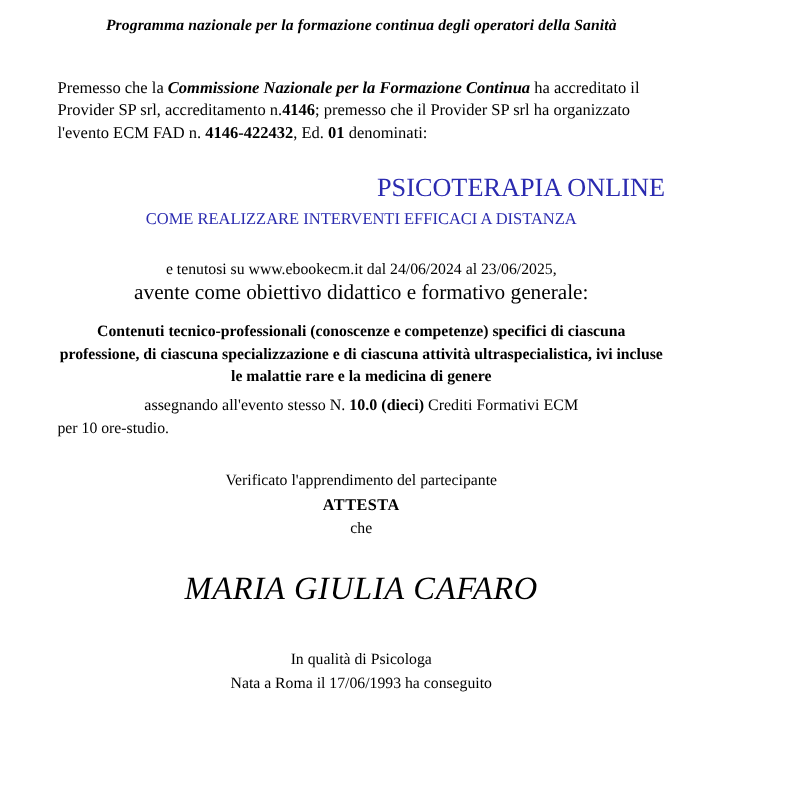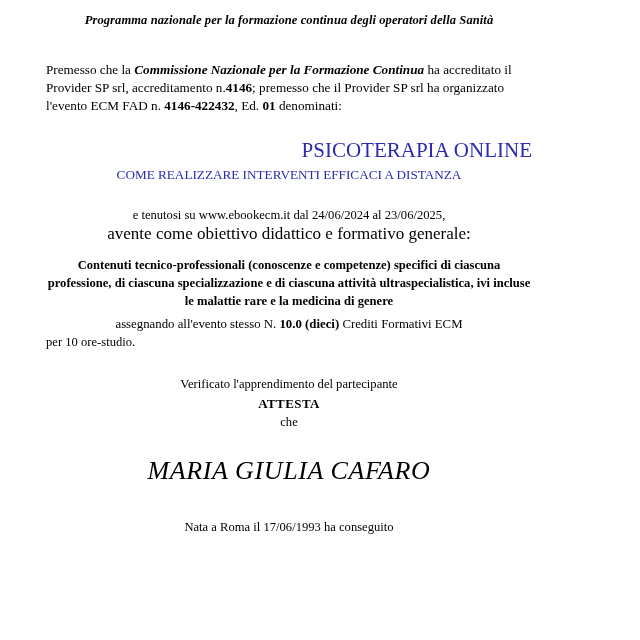--- a/index.html
+++ b/index.html
@@ -152,16 +152,17 @@
 
   <div class="verified-block">
     <div>Verificato l'apprendimento del partecipante</div>
     <div class="attesta">ATTESTA</div>
     <div>che</div>
   </div>
 
   <div class="recipient">MARIA GIULIA CAFARO</div>
 
   <div class="quality-block">
+    <div>In qualità di Psicologa</div>
     <div>Nata a Roma il 17/06/1993 ha conseguito</div>
   </div>
 
 </div>
 
 </body></html>

